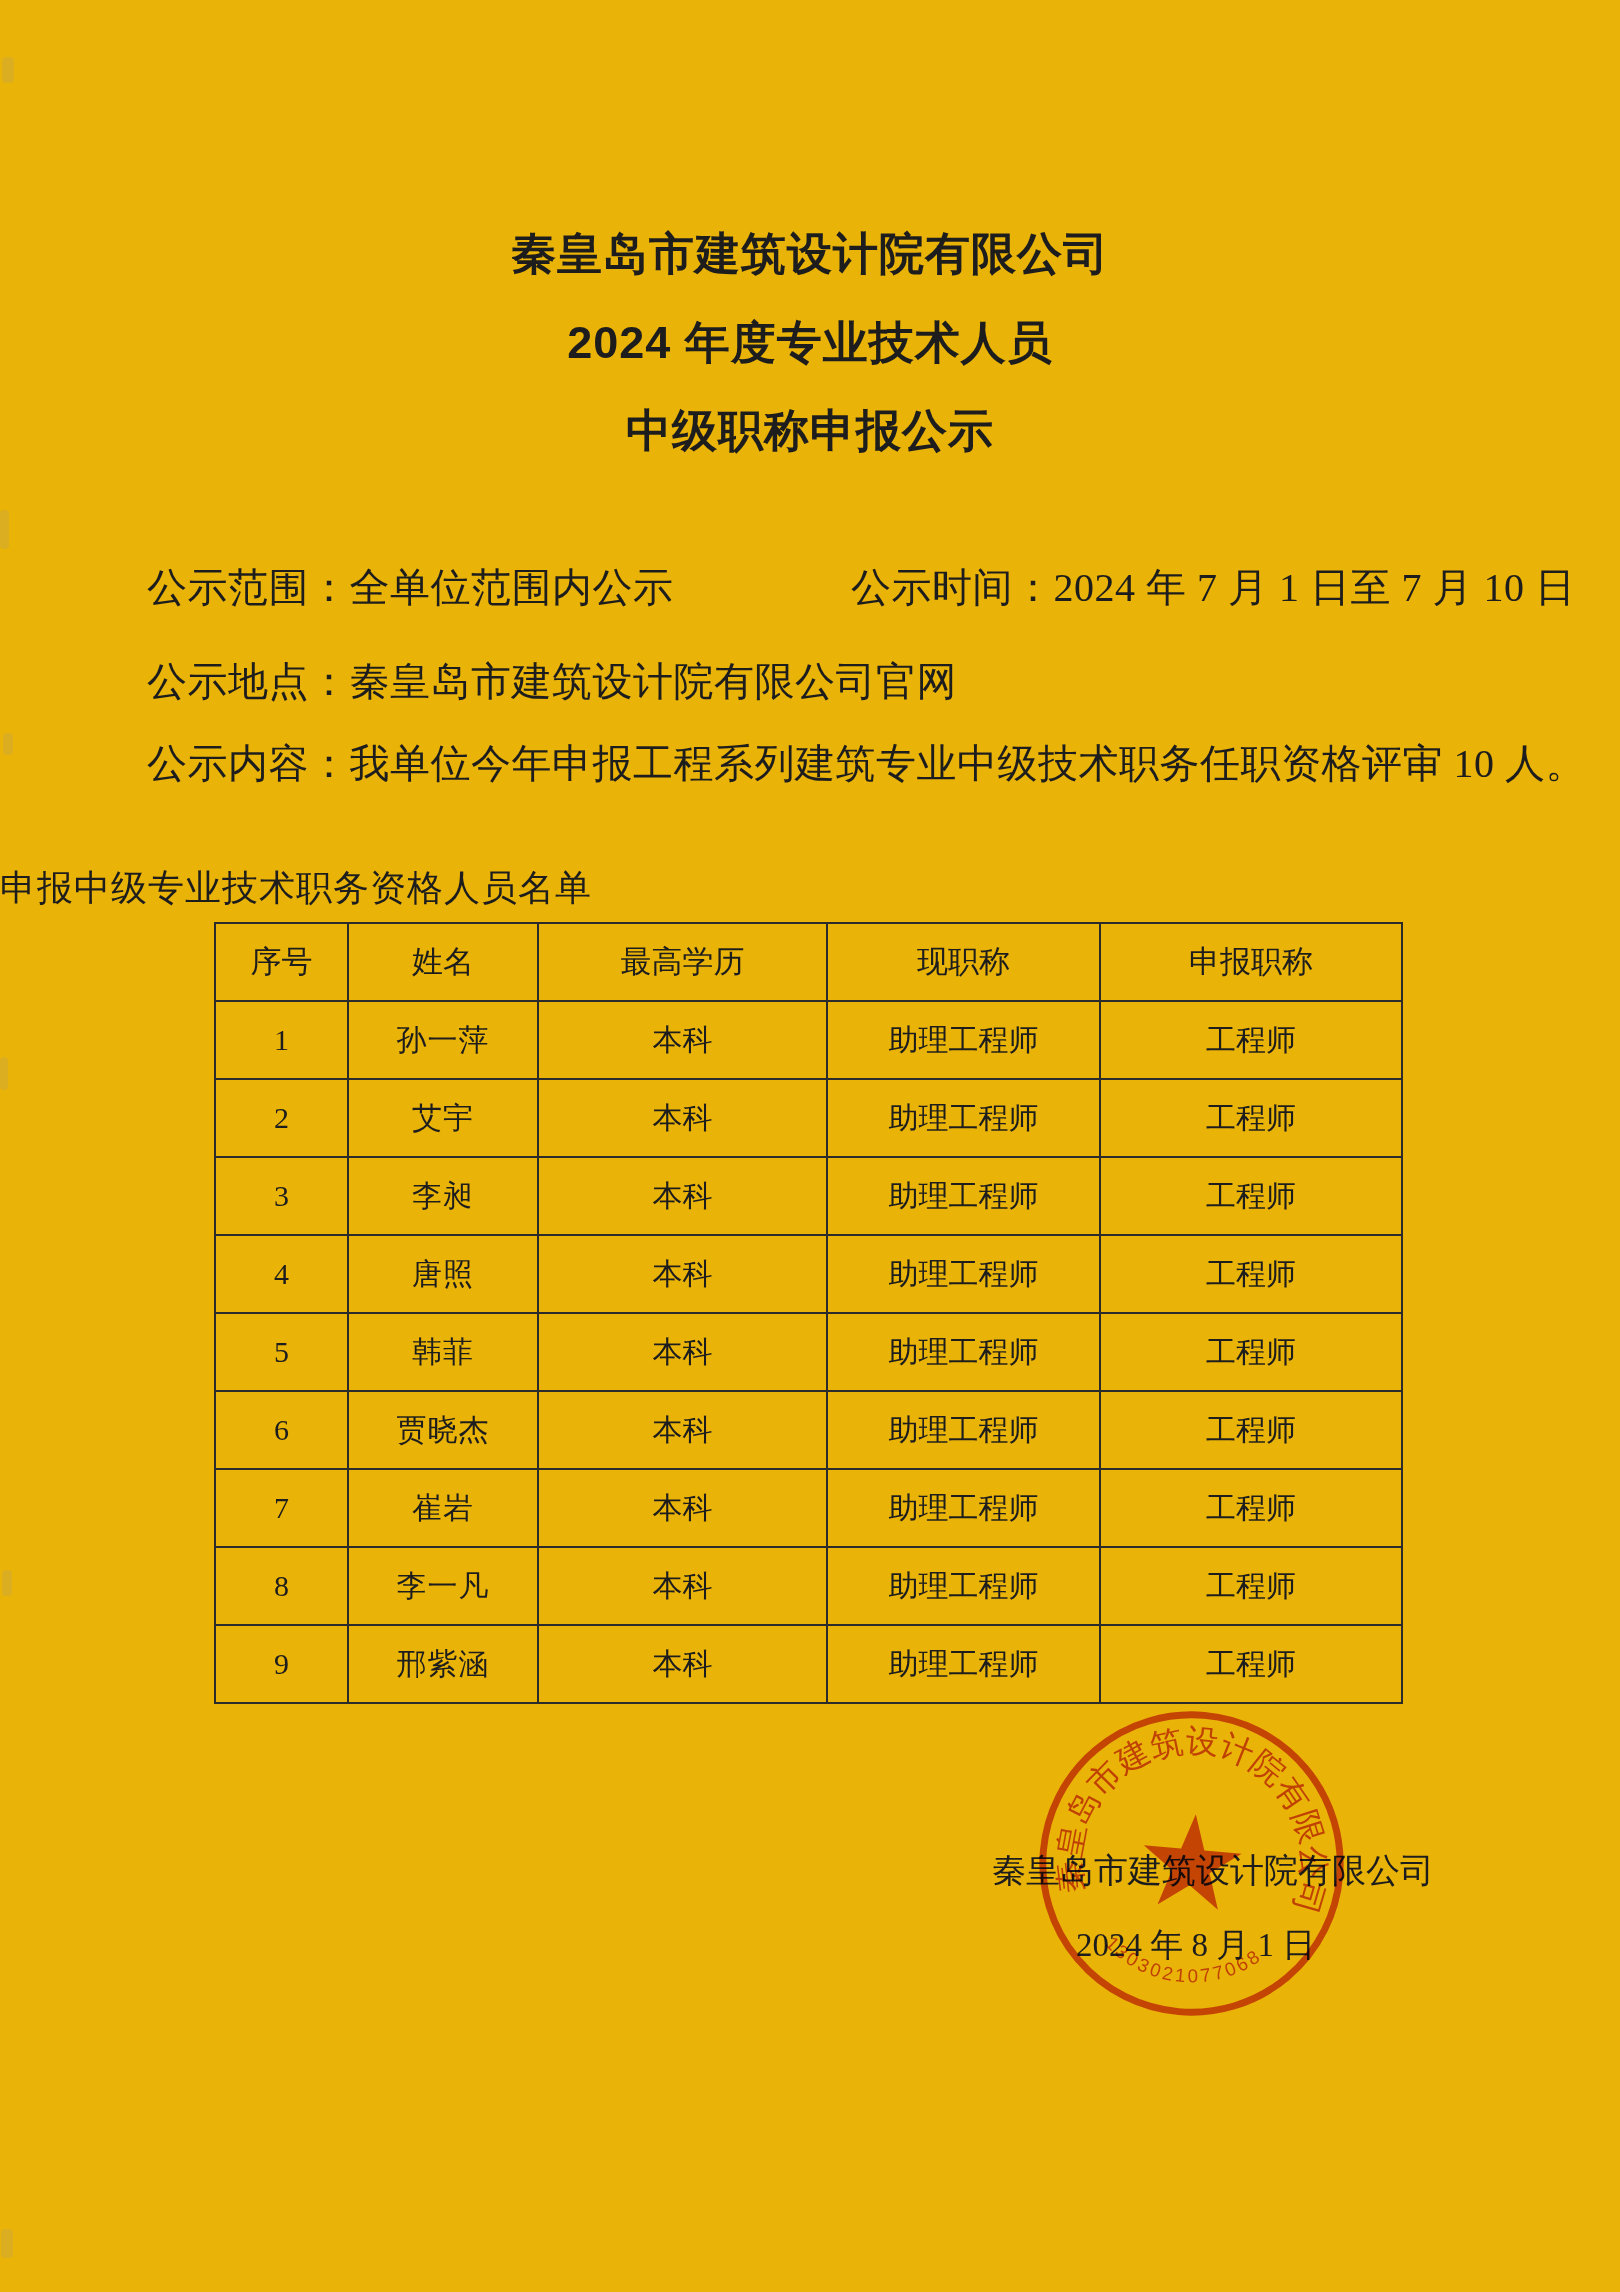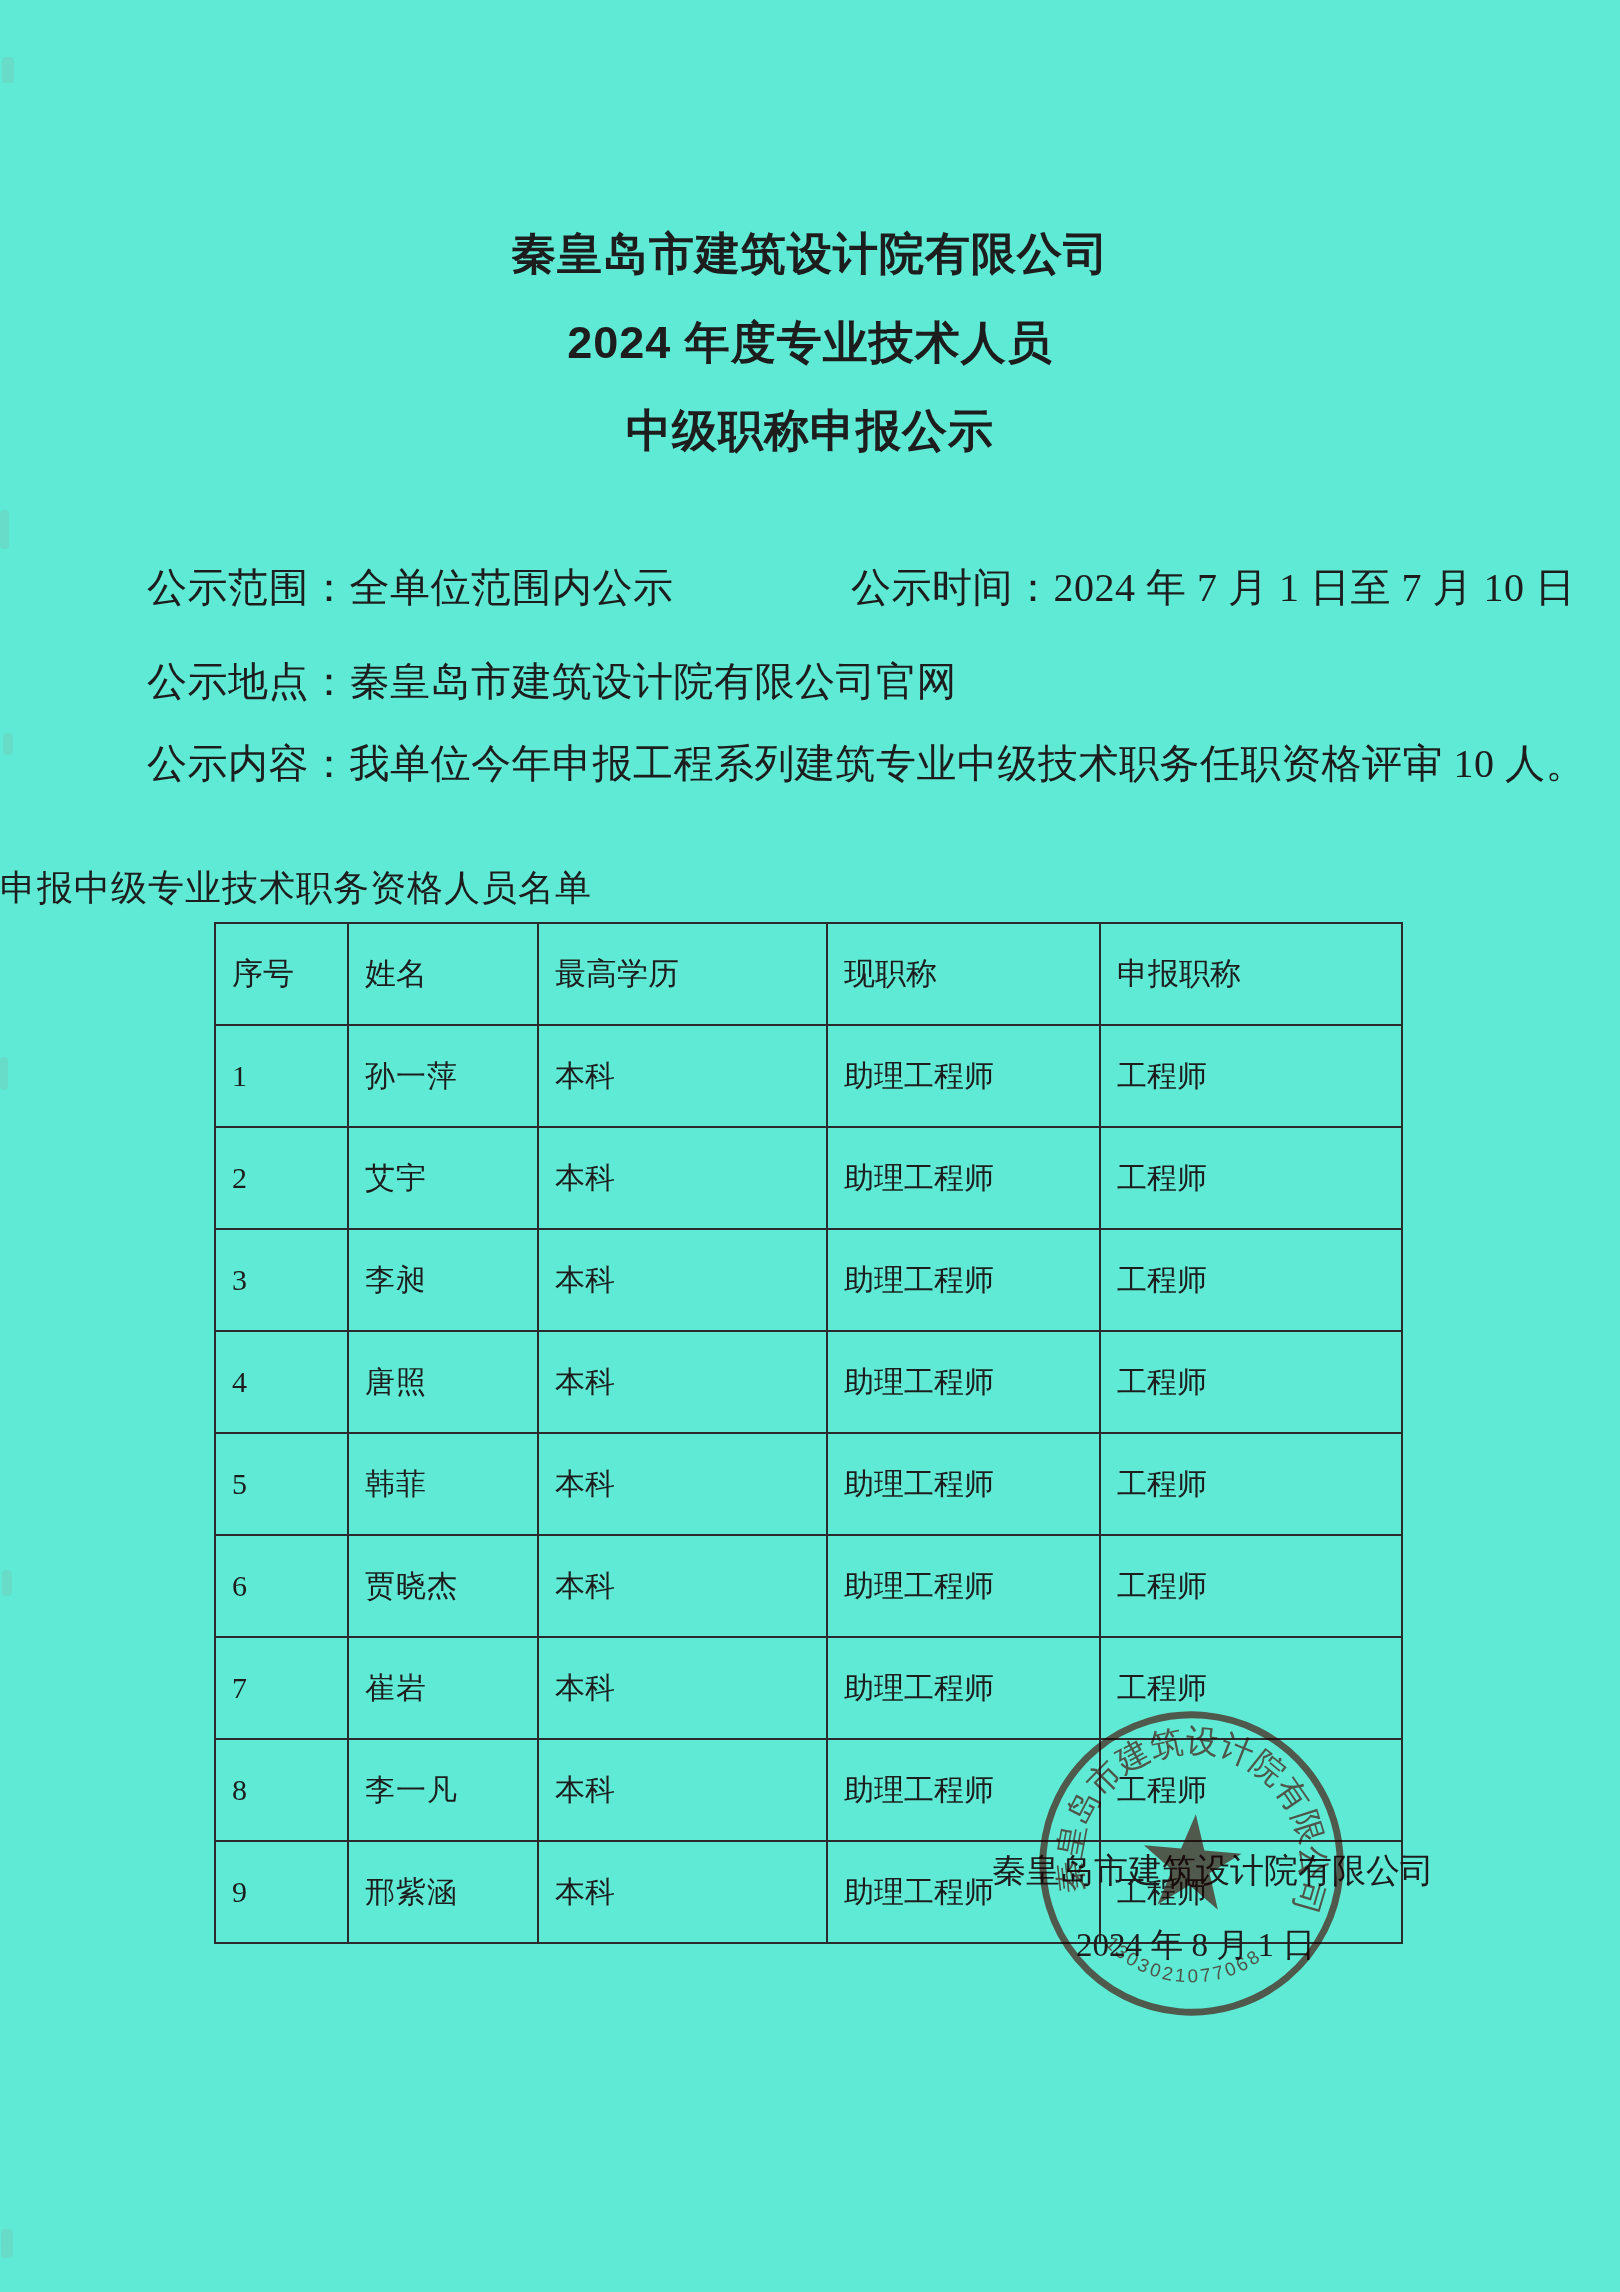--- a/index.html
+++ b/index.html
@@ -1,18 +1,18 @@
 <!DOCTYPE html>
 <html><head>
 <meta charset="utf-8">
 <style>
   html,body { margin:0; padding:0; background:#e8e8e8; }
   .page {
     position:relative; width:1620px; height:2293px;
-    background:#5eead4; overflow:hidden;
+    background:#eab308; overflow:hidden;
     font-family:"Liberation Serif", serif; color:#1d1d1d;
   }
   
   .title-line {
     position:absolute; left:0; width:100%; text-align:center;
     font-family:"Liberation Sans", sans-serif; font-weight:700;
     font-size:45px; letter-spacing:1px; white-space:pre;
   }
   .t1 { top:224px; }
   .t2 { top:313px; }
@@ -29,22 +29,22 @@
   .table-title {
     position:absolute; top:864px; left:0; width:100%;
     text-align:left; font-size:36px; letter-spacing:1px;
   }
   table.roster {
     position:absolute; left:214px; top:922px; width:1188px;
     border-collapse:collapse; table-layout:fixed;
     font-size:30px;
   }
   table.roster th, table.roster td {
-    border:2px solid #2b2b2b; height:68px; text-align:left;
-    vertical-align:middle; padding:16px; font-weight:normal;
+    border:2px solid #2b2b2b; height:68px; text-align:center;
+    vertical-align:middle; padding:4px; font-weight:normal;
     overflow:hidden;
   }
   table.roster { border:2.9px solid #262626; }
   table.roster th { font-size:31px; }
   td.c-name {
     font-family:"Liberation Sans", sans-serif; letter-spacing:1px;
     font-weight:500;
   }
   
   .sig-company { position:absolute; left:992px; top:1848px; font-size:34px; white-space:pre; }

